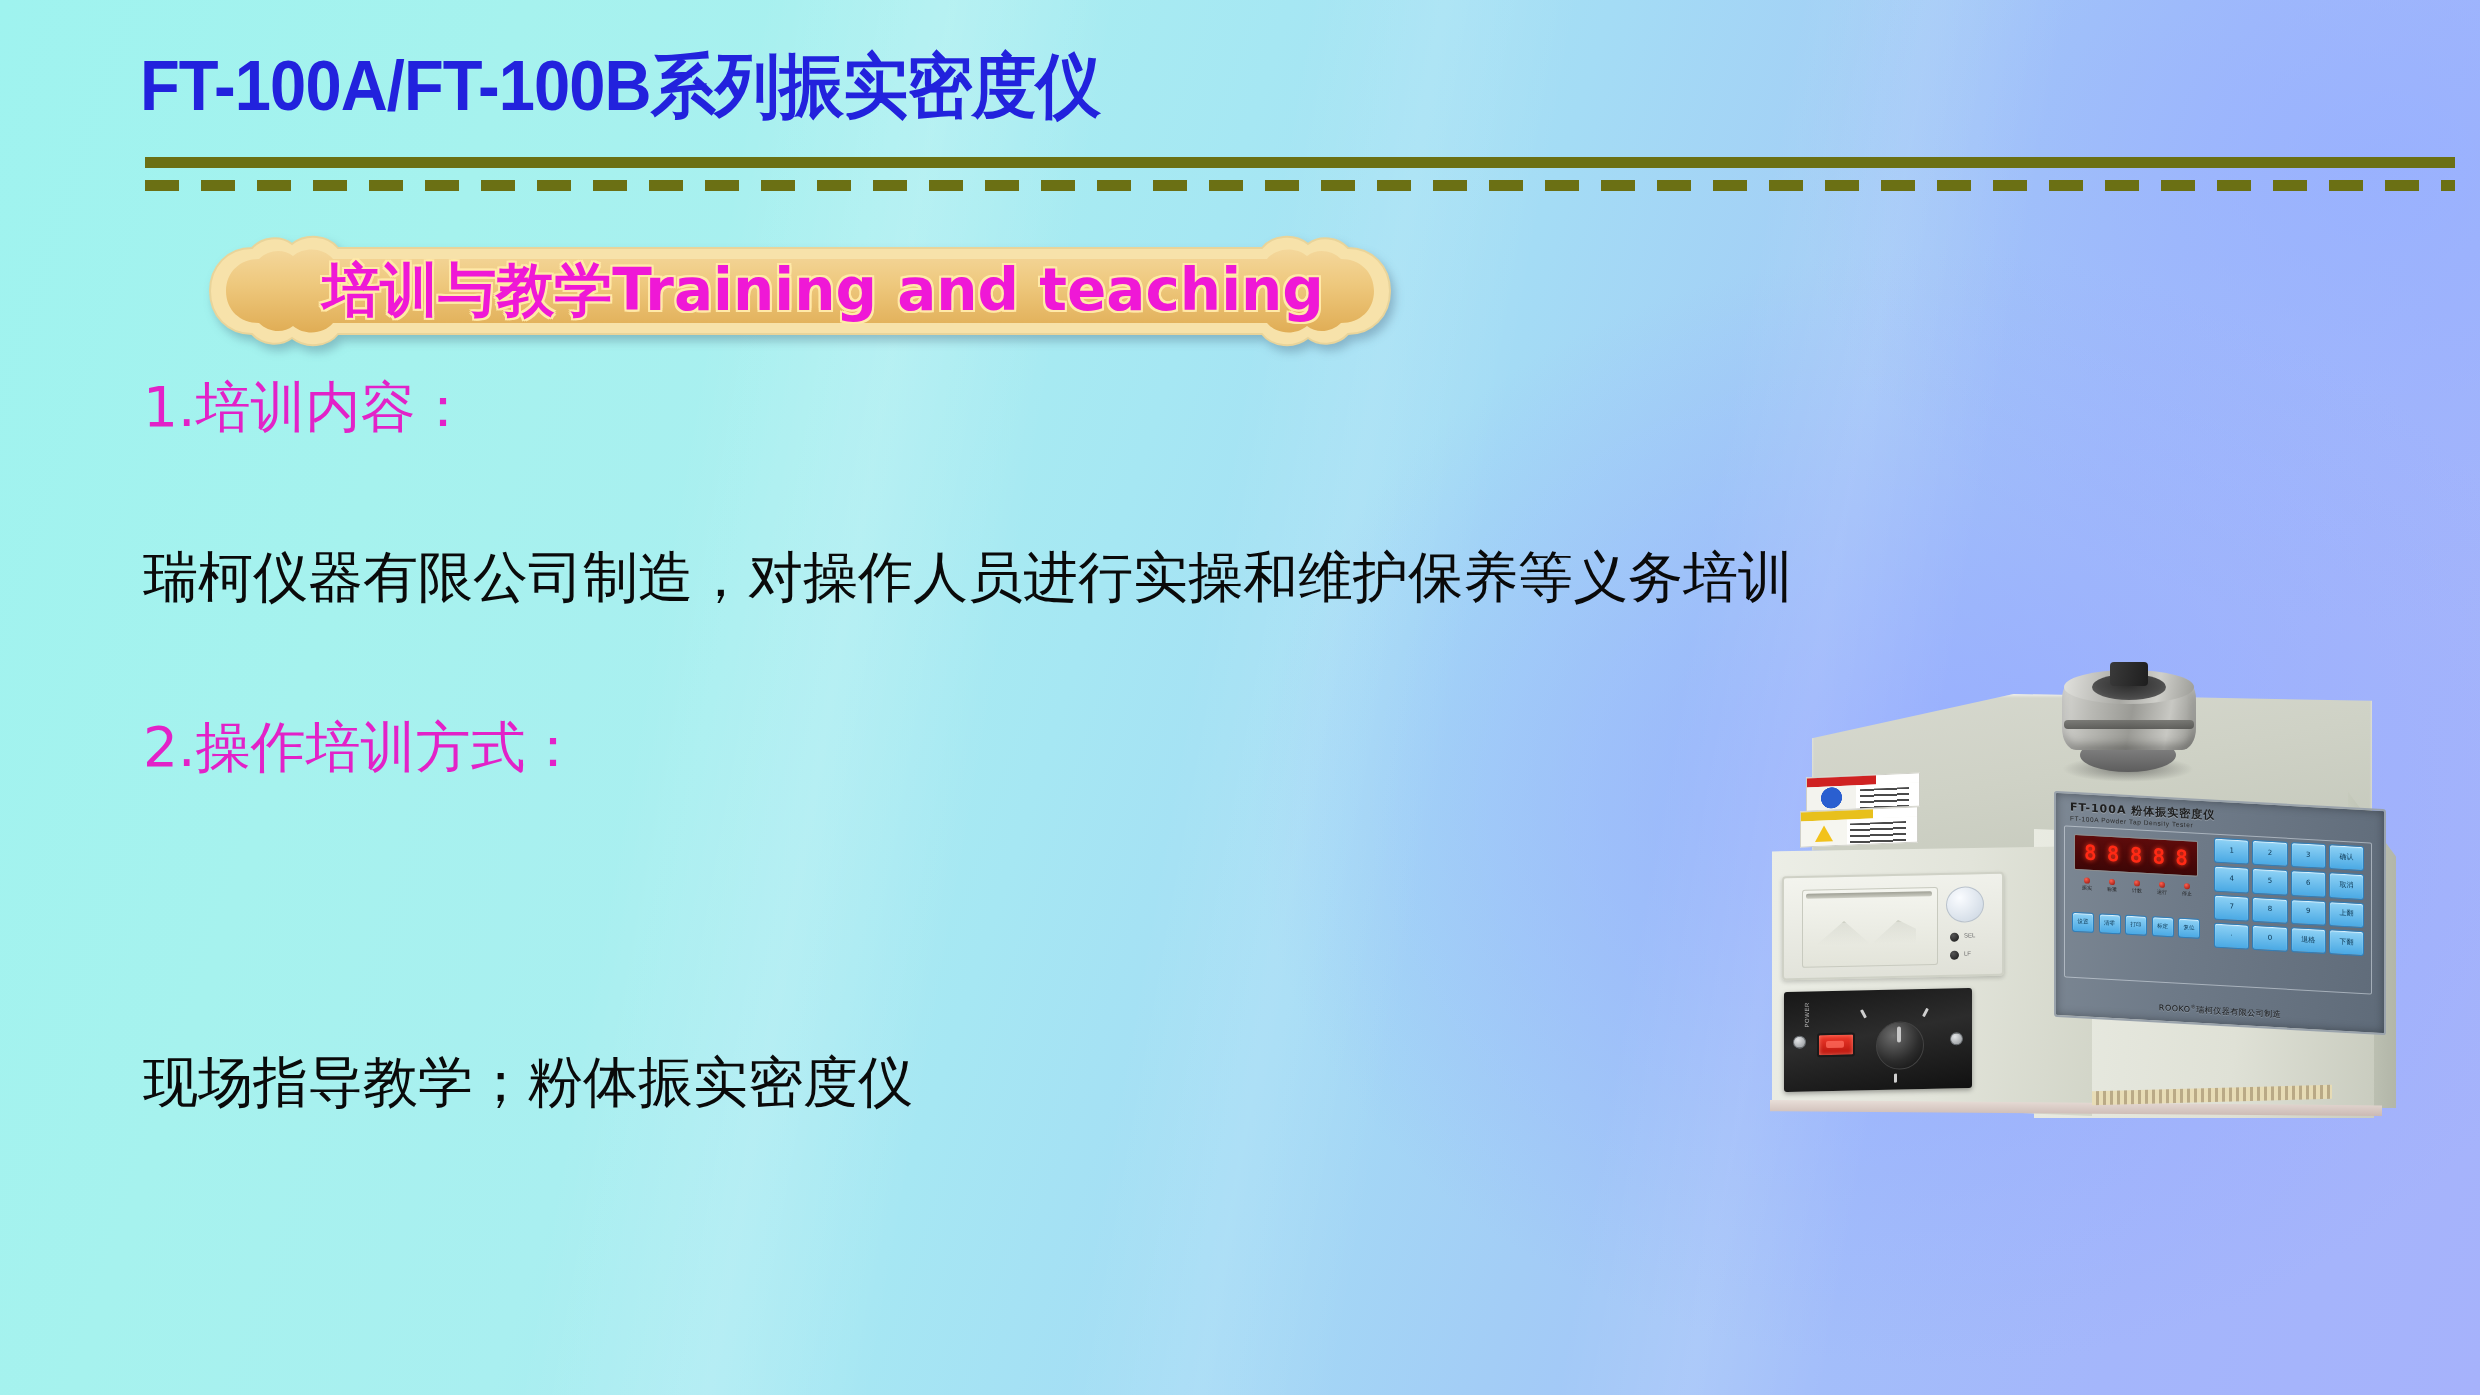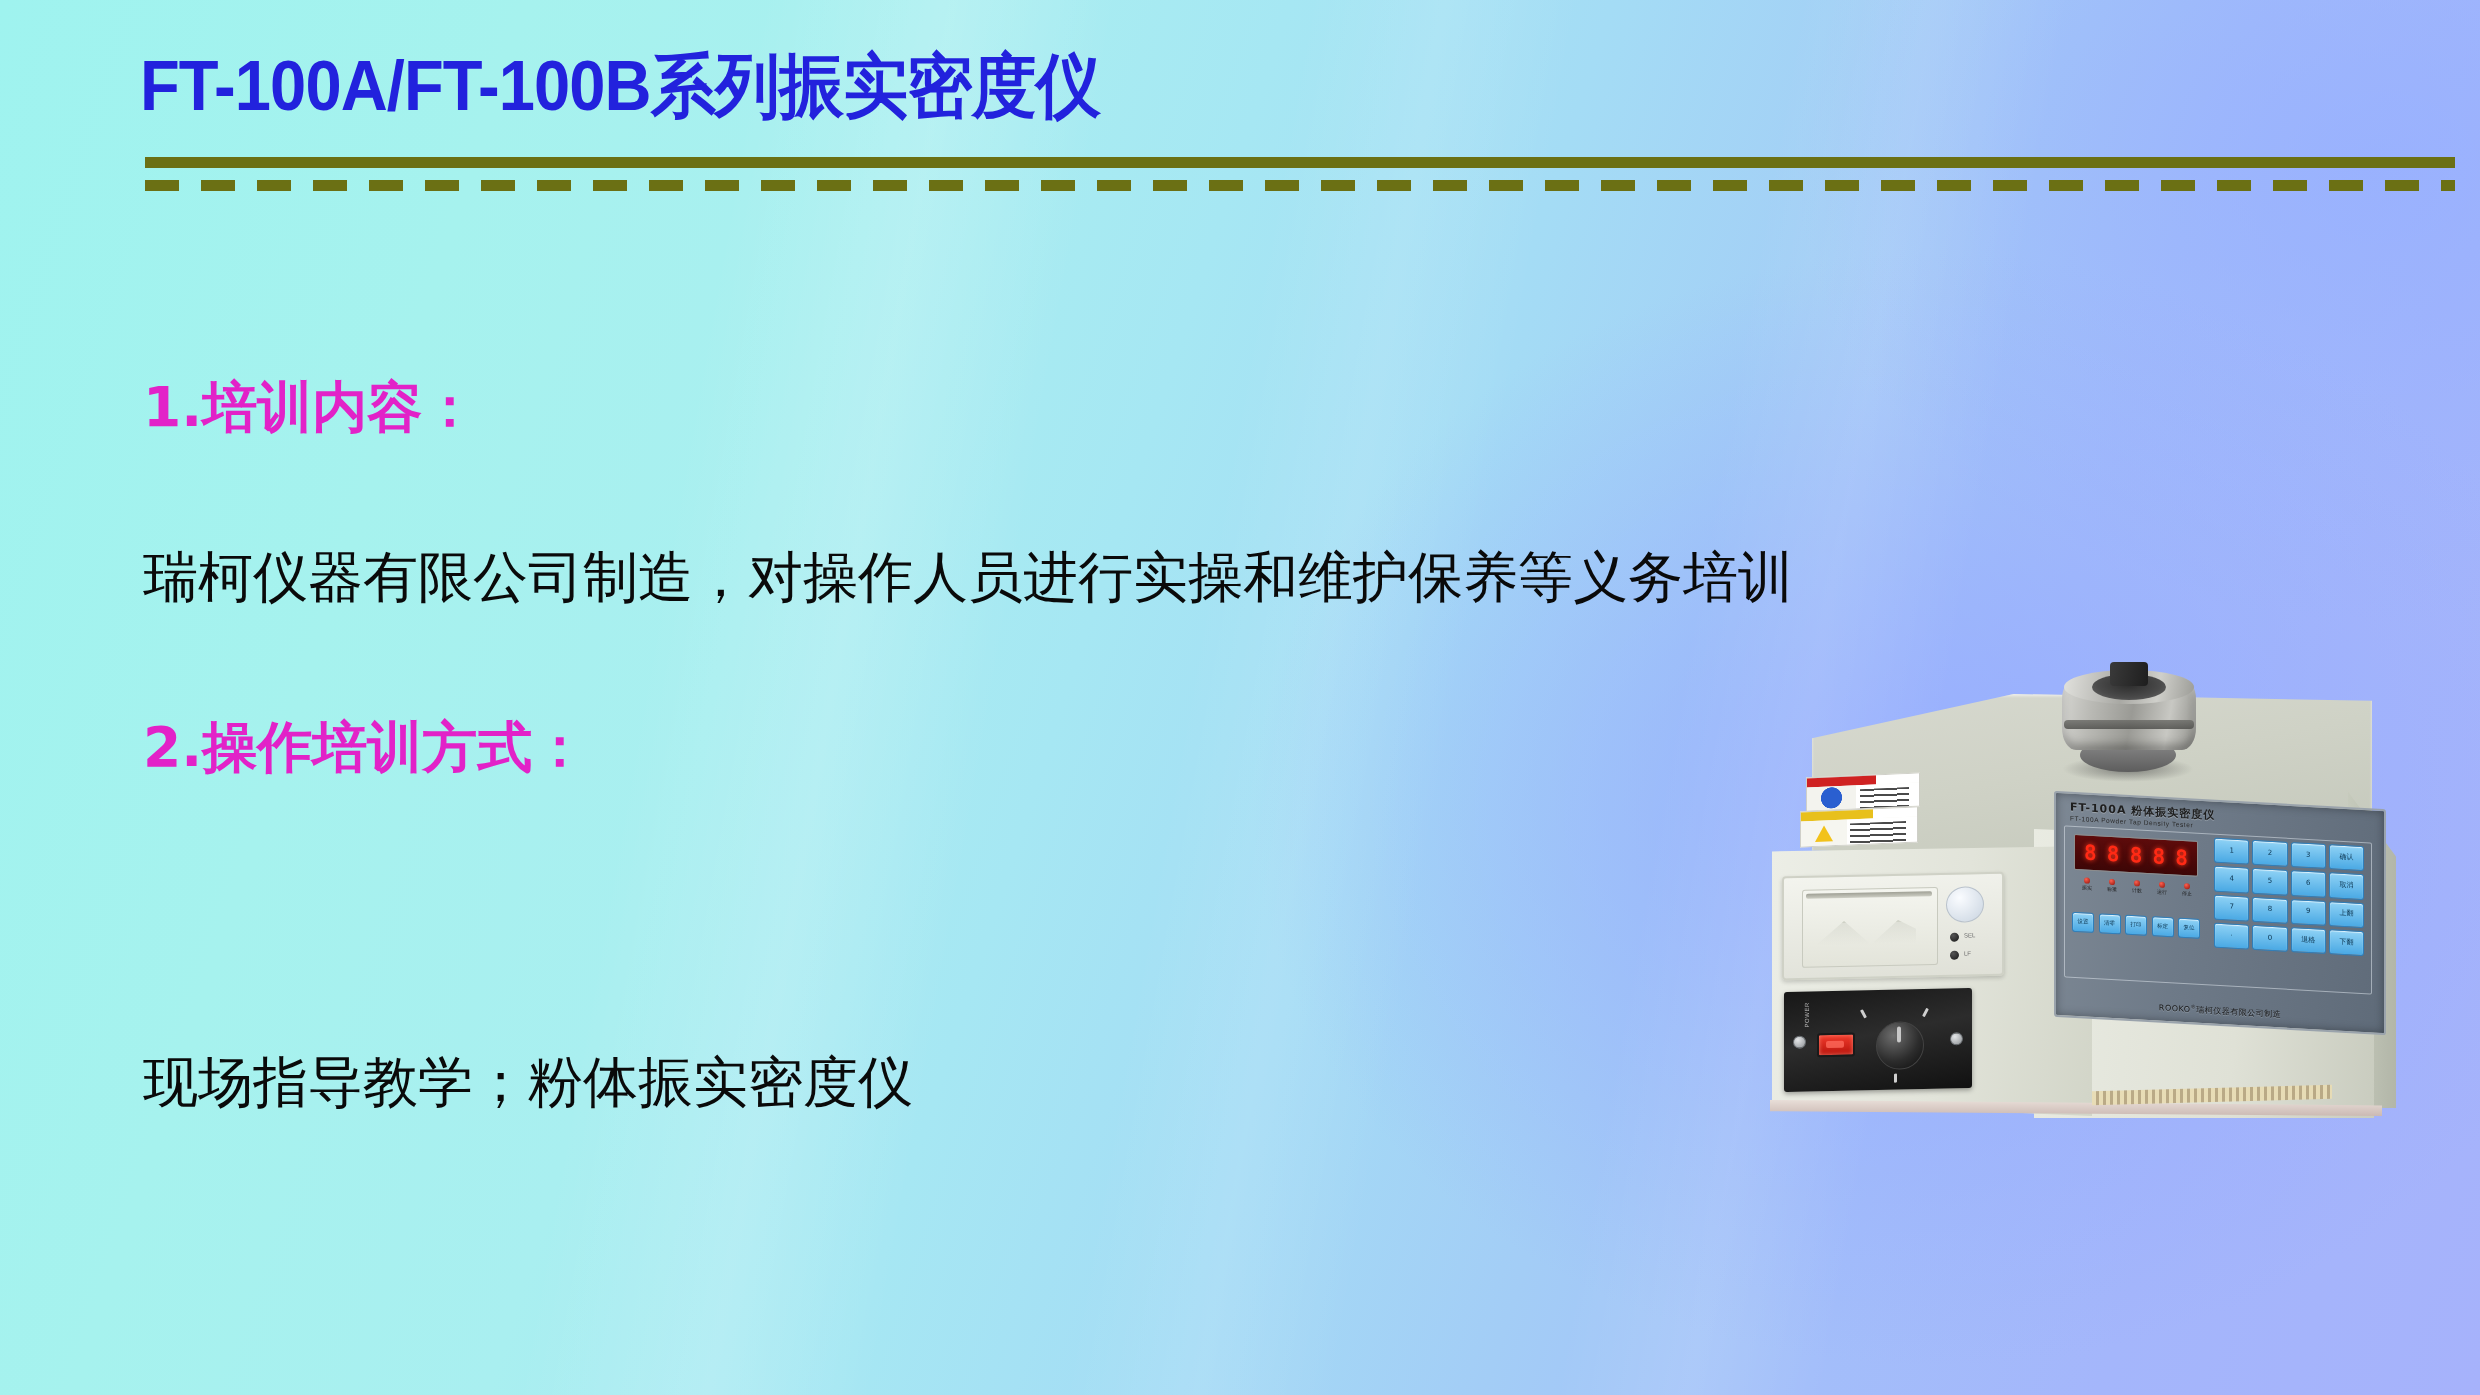--- a/index.html
+++ b/index.html
@@ -80,21 +80,21 @@
     text-shadow:
       2px 0 0 #ffe9a8,-2px 0 0 #ffe9a8,0 2px 0 #ffe9a8,0 -2px 0 #ffe9a8,
       2px 2px 0 #ffe9a8,-2px -2px 0 #ffe9a8,2px -2px 0 #ffe9a8,-2px 2px 0 #ffe9a8;
   }
 
   
   .line{
     position:absolute;left:143px;white-space:nowrap;
     font-family:"DejaVu Sans","Liberation Sans",sans-serif;
   }
-  .heading{font-size:55px;color:#e222c8;font-weight:bold;}
+  .heading{font-size:55px;color:#e222c8;font-weight:normal;}
   .para{font-size:55px;color:#0a0a0a;font-weight:normal;}
   #line-h1{top:371px;}
   #line-p1{top:541px;}
   #line-h2{top:711px;}
   #line-p2{top:876px;}
   #line-p3{top:1046px;}
   #line-p4{top:1216px;}
 
   
   #photo{
@@ -354,20 +354,62 @@
 
 <div id="slide">
   <div id="sheen"></div>
 
   <div id="header-title">FT-100A/FT-100B系列振实密度仪</div>
 
 
   <div id="rule-solid"></div>
   <div id="rule-dashed"></div>
 
+  <div id="banner-wrap">
+    <svg viewBox="0 0 1320 118" preserveAspectRatio="none">
+      <defs>
+        <linearGradient id="gBan" x1="0" y1="0" x2="0" y2="1">
+          <stop offset="0%" stop-color="#f4d79b"></stop>
+          <stop offset="42%" stop-color="#eec87d"></stop>
+          <stop offset="100%" stop-color="#e0ad55"></stop>
+        </linearGradient>
+      </defs>
+      <path d="M70,59
+               C70,34 88,16 112,16
+               C122,5 140,3 152,12
+               C166,1 188,3 198,16
+               L1122,16
+               C1132,3 1154,1 1168,12
+               C1180,3 1198,5 1208,16
+               C1232,16 1250,34 1250,59
+               C1250,84 1232,102 1208,102
+               C1198,113 1180,115 1168,106
+               C1154,117 1132,115 1122,102
+               L198,102
+               C188,115 166,117 152,106
+               C140,115 122,113 112,102
+               C88,102 70,84 70,59 Z" fill="#f7e2aa" stroke="#e9d49a" stroke-width="2"></path>
+      <path d="M86,59
+               C86,40 100,27 119,27
+               C128,18 143,16 153,24
+               C165,14 184,16 193,27
+               L1127,27
+               C1136,16 1155,14 1167,24
+               C1177,16 1192,18 1201,27
+               C1220,27 1234,40 1234,59
+               C1234,78 1220,91 1201,91
+               C1192,100 1177,102 1167,94
+               C1155,104 1136,102 1127,91
+               L193,91
+               C184,102 165,104 153,94
+               C143,102 128,100 119,91
+               C100,91 86,78 86,59 Z" fill="url(#gBan)"></path>
+    </svg>
+    <div id="banner-text">培训与教学Training and teaching</div>
+  </div>
 
   <div class="line heading" id="line-h1">1.培训内容：</div>
   <div class="line para" id="line-p1">瑞柯仪器有限公司制造，对操作人员进行实操和维护保养等义务培训</div>
   <div class="line heading" id="line-h2">2.操作培训方式：</div>
   <div class="line para" id="line-p3">现场指导教学；粉体振实密度仪</div>
 
   <div id="photo">
     <div class="machine">
 
       <div class="m-topface"></div>

